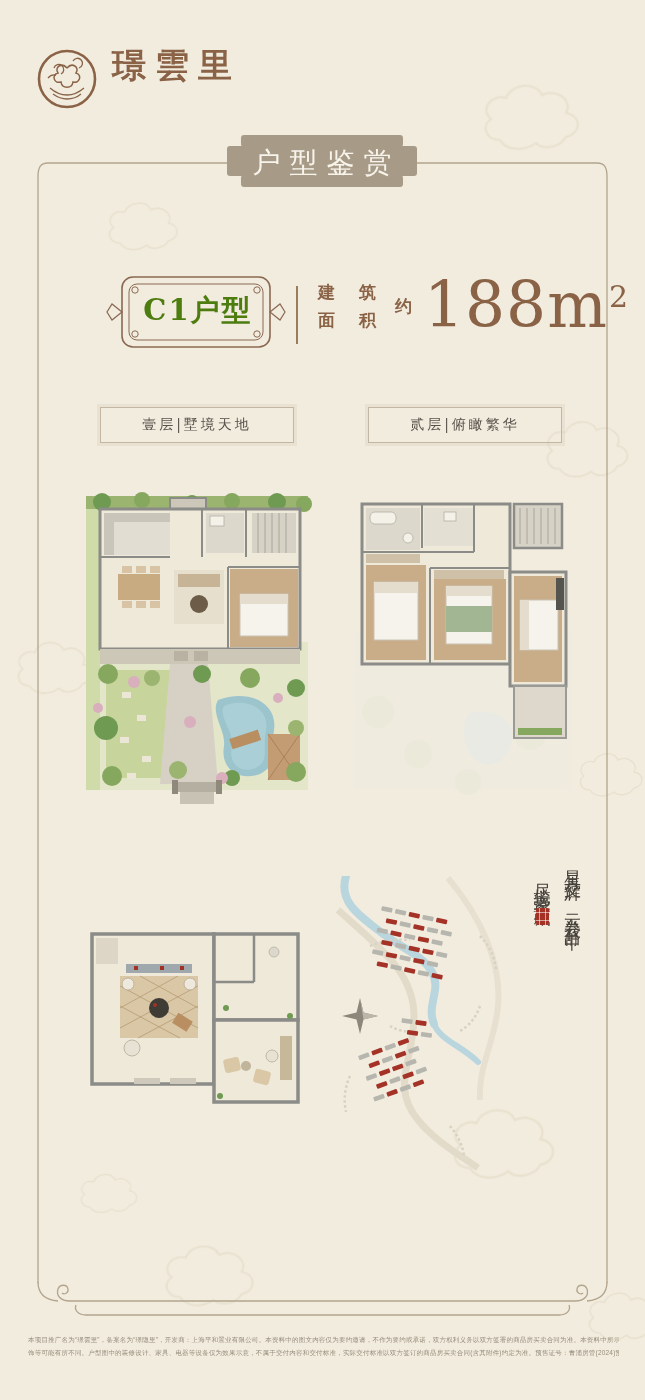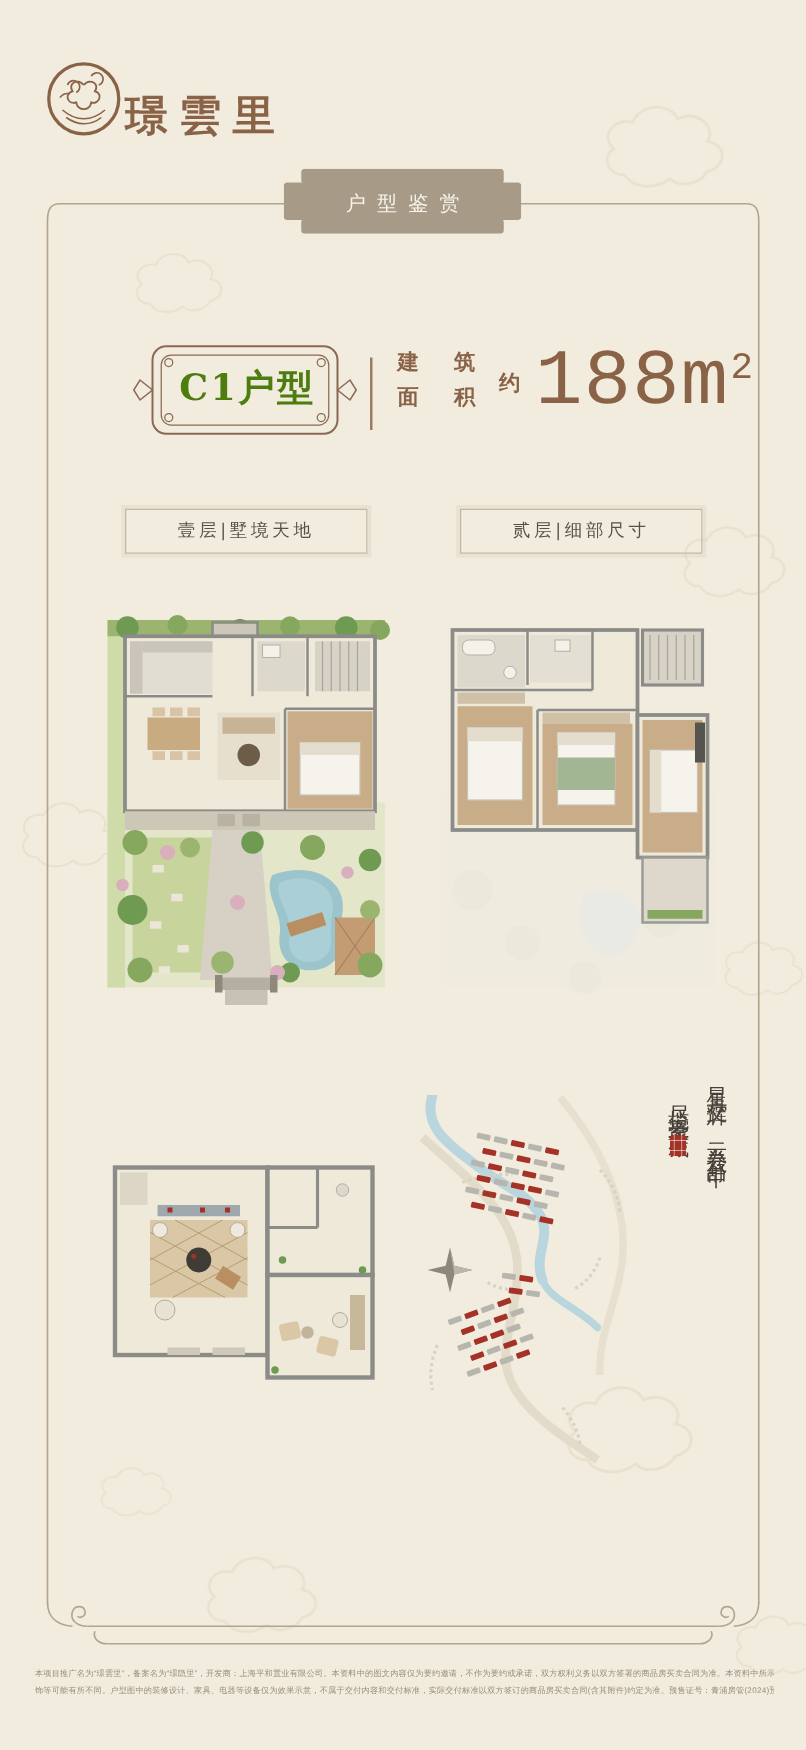--- a/index.html
+++ b/index.html
@@ -4,36 +4,36 @@
 <style>
   html,body{margin:0;padding:0;background:#f2ecdf;}
   .poster{position:relative;width:645px;height:1400px;background:#f2ecdf;overflow:hidden;
           font-family:"DejaVu Serif",serif;}
   .abs{position:absolute;}
 
   
   .bg-clouds{position:absolute;left:0;top:0;width:645px;height:1400px;pointer-events:none;}
 
   
-  .brand{position:absolute;left:36px;top:48px;display:flex;align-items:flex-end;gap:2px;}
+  .brand{position:absolute;left:36px;top:48px;display:flex;align-items:flex-start;gap:14px;}
   .brand-name{font-size:34px;font-weight:600;color:#8a6347;letter-spacing:9px;line-height:1;}
 
   
   .plaque-wrap{position:absolute;left:227px;top:135px;width:190px;height:52px;}
   .plaque-text{position:absolute;left:0;top:0;width:190px;height:56px;display:flex;
-               align-items:center;justify-content:center;color:#f8f4eb;font-size:16px;
+               align-items:center;justify-content:center;color:#f8f4eb;font-size:28px;
                letter-spacing:9px;padding-left:9px;box-sizing:border-box;text-align:center;}
 
   
   .unit-row{position:absolute;left:0;top:272px;width:645px;height:90px;}
   .unit-name{position:absolute;left:138px;top:0px;width:120px;height:78px;display:flex;
              align-items:center;justify-content:center;font-size:29px;color:#4d7c0f;
              letter-spacing:2px;font-weight:600;}
   .vdivider{position:absolute;left:296px;top:14px;width:2px;height:58px;background:#9a7c60;}
-  .area-block{position:absolute;left:318px;top:6px;display:flex;align-items:center;gap:12px;color:#8a6347;font-family:Liberation Mono, monospace;}
+  .area-block{position:absolute;left:318px;top:6px;display:flex;align-items:center;gap:12px;color:#8a6347;}
   .area-cn{font-size:17px;font-weight:600;letter-spacing:9px;line-height:1.65;white-space:nowrap;}
   .area-approx{font-size:17px;font-weight:600;margin-left:-2px;}
   .area-num{font-size:63px;line-height:0.9;letter-spacing:1px;white-space:nowrap;}
   .area-num sup{font-size:30px;position:relative;top:2px;left:1px;}
 
   
   .floor-label{position:absolute;height:34px;border:1px solid #c3b7a3;
                box-shadow:0 0 0 3px rgba(195,183,163,0.18);display:flex;align-items:center;
                justify-content:center;font-size:14px;letter-spacing:3px;color:#57514a;}
 
@@ -135,21 +135,21 @@
       <div class="area-cn">
         <div>建 筑</div>
         <div>面 积</div>
       </div>
       <div class="area-approx">约</div>
       <div class="area-num"><span>188</span><span>m</span><sup>2</sup></div>
     </div>
   </div>
 
   <div class="floor-label" style="left:100px;top:407px;width:192px">壹层|墅境天地</div>
-  <div class="floor-label" style="left:368px;top:407px;width:192px">贰层|细部尺寸</div>
+  <div class="floor-label" style="left:368px;top:407px;width:192px">贰层|俯瞰繁华</div>
 
   <svg class="abs" style="left:82px;top:482px" width="230" height="326" viewBox="0 0 230 326">
 
     <rect x="4" y="160" width="222" height="148" fill="#e3e6c9"></rect>
     <rect x="4" y="20" width="14" height="288" fill="#cfdba8"></rect>
 
     <rect x="4" y="14" width="222" height="13" fill="#9bb470"></rect>
     <g fill="#6f9a52">
       <circle cx="20" cy="20" r="9"></circle>
         <circle cx="110" cy="20" r="7"></circle>

